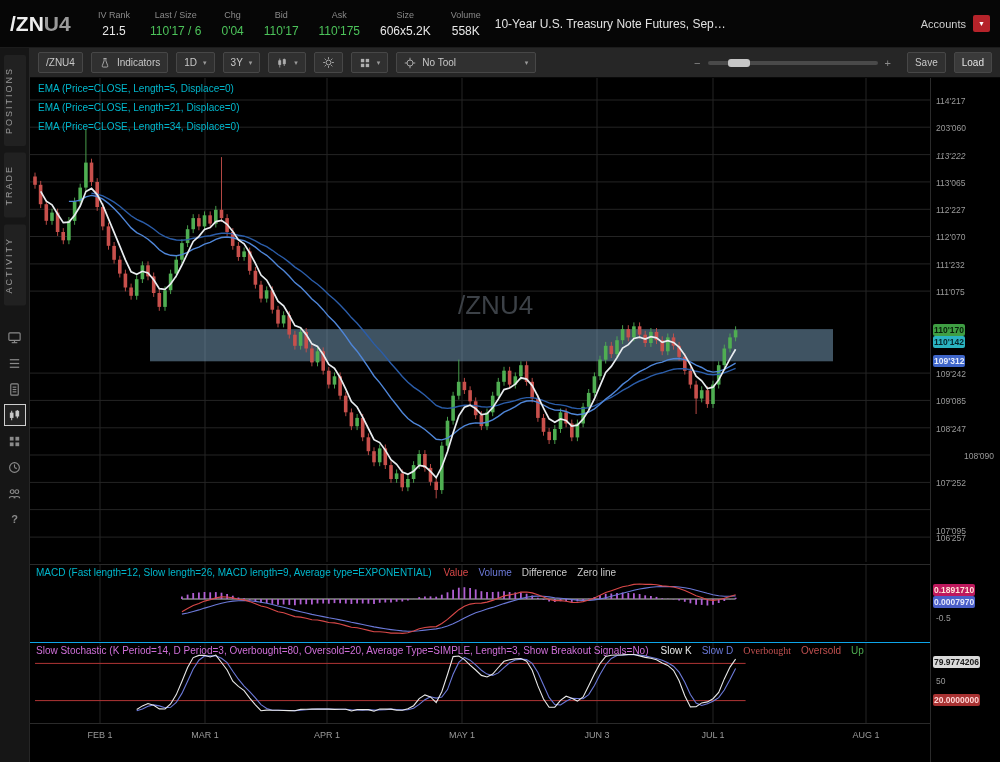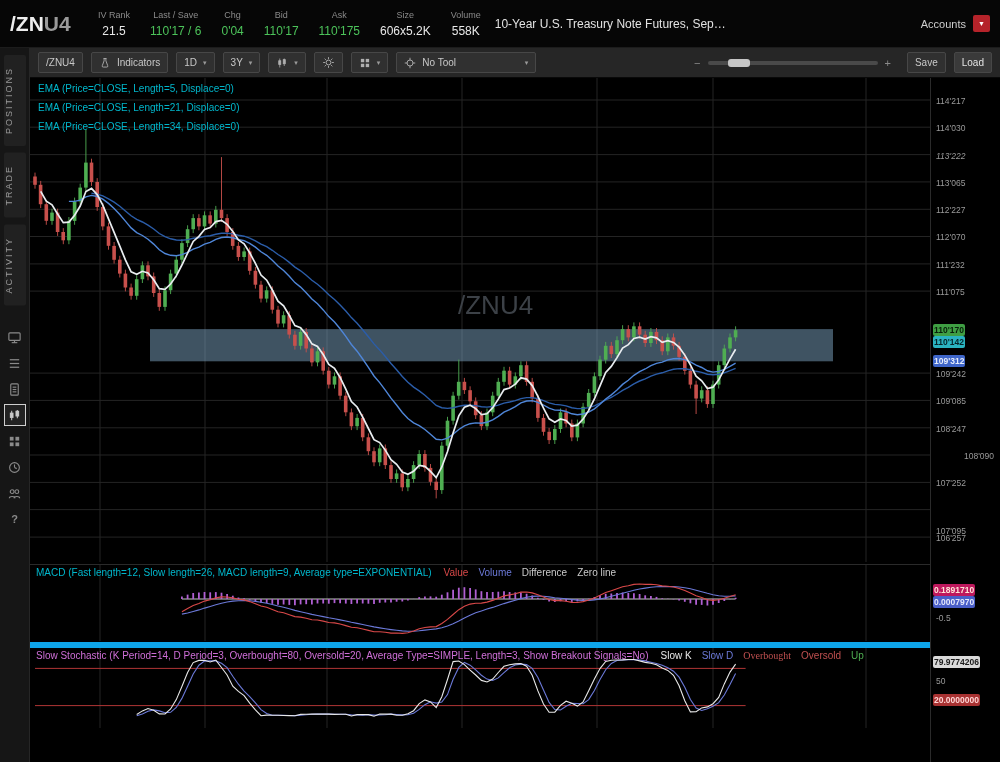--- a/index.html
+++ b/index.html
@@ -29,21 +29,21 @@
   .slider{display:flex;align-items:center;gap:7px;margin-left:auto;margin-right:8px}
   .slider .endcap{color:#8a8a8a;font-size:11px}
   .track{width:170px;height:4px;background:#4a4a4a;border-radius:2px;position:relative}
   .handle{position:absolute;left:20px;top:-2px;width:22px;height:8px;background:#c6c6c6;border-radius:3px}
   
   .chart-region{position:absolute;left:30px;top:78px;width:970px;height:684px;background:#000}
   .plots{position:absolute;left:0;top:0;width:900px;height:684px}
   .panel{position:absolute;left:0;width:900px}
   .price-panel{top:0;height:484px}
   .macd-panel{top:486px;height:76px;border-top:1px solid #2a2a2a}
-  .stoch-panel{top:564px;height:80px;border-top:6px solid #0ea5e9}
+  .stoch-panel{top:564px;height:80px;border-top:1px solid #0ea5e9}
   .panel svg{position:absolute;left:0;top:0}
   .upper-studies{position:absolute;left:8px;top:5px;display:flex;flex-direction:column;gap:8px;z-index:2}
   .study-line{font-size:10px;color:#00b7cc;white-space:nowrap;cursor:pointer}
   .watermark{position:absolute;left:428px;top:212px;font-size:26px;color:#3c4147;z-index:1}
   .panel-label{position:absolute;left:6px;top:2px;font-size:10px;display:flex;gap:12px;z-index:2;white-space:nowrap;align-items:baseline}
   .panel-label .legend{display:flex;gap:10px}
   .time-axis{position:absolute;left:0;top:645px;width:900px;height:24px;border-top:1px solid #2a2a2a}
   .time-label{position:absolute;top:6px;font-size:9px;color:#9a9a9a;transform:translateX(-50%);white-space:nowrap}
   .right-axis{position:absolute;left:900px;top:0;width:70px;height:684px;border-left:1px solid #2a2a2a}
   .ax-label{position:absolute;left:5px;font-size:8.5px;color:#9a9a9a;white-space:nowrap}
@@ -53,21 +53,21 @@
 <body>
 
 <div class="header">
   <div class="symbol-block"><span>/ZN</span><span class="suffix">U4</span></div>
   <div class="stats" id="header-stats">
       <div class="stat">
         <div class="lbl">IV Rank</div>
         <div class="val" style="color: rgb(232, 232, 232);">21.5</div>
       </div>
       <div class="stat">
-        <div class="lbl">Last / Save</div>
+        <div class="lbl">Last / Size</div>
         <div class="val" style="color: rgb(76, 195, 90);">110'17 / 6</div>
       </div>
       <div class="stat">
         <div class="lbl">Chg</div>
         <div class="val" style="color: rgb(76, 195, 90);">0'04</div>
       </div>
       <div class="stat">
         <div class="lbl">Bid</div>
         <div class="val" style="color: rgb(76, 195, 90);">110'17</div>
       </div>
@@ -660,24 +660,33 @@
           <line x1="432" x2="432" y1="0" y2="80" stroke="#242424"></line>
           <line x1="567" x2="567" y1="0" y2="80" stroke="#242424"></line>
           <line x1="683" x2="683" y1="0" y2="80" stroke="#242424"></line>
           <line x1="836" x2="836" y1="0" y2="80" stroke="#242424"></line>
           <line x1="5" x2="715.6" y1="20.4" y2="20.4" stroke="#b03535"></line>
           <line x1="5" x2="715.6" y1="57.6" y2="57.6" stroke="#b03535"></line>
           <polyline points="106.7,67.8 112.4,66.0 118.0,63.3 123.7,61.9 129.3,62.9 135.0,64.7 140.6,64.3 146.3,59.5 151.9,50.4 157.6,38.3 163.2,25.9 168.9,17.2 174.5,13.1 180.2,12.9 185.8,12.8 191.5,15.2 197.1,19.6 202.8,28.3 208.4,36.2 214.1,43.1 219.7,48.7 225.4,54.9 231.0,61.6 236.7,65.5 242.3,67.3 248.0,67.2 253.6,67.3 259.3,67.5 264.9,67.6 270.6,67.2 276.2,66.8 281.9,66.2 287.5,66.1 293.2,66.1 298.8,66.1 304.5,66.2 310.1,66.3 315.8,66.3 321.4,66.9 327.1,67.0 332.7,67.1 338.4,66.6 344.0,67.1 349.7,67.0 355.3,66.8 361.0,66.1 366.6,66.5 372.3,66.9 377.9,66.8 383.6,65.3 389.2,61.4 394.9,56.7 400.5,53.8 406.2,55.1 411.8,54.1 417.5,46.6 423.1,31.3 428.8,19.4 434.4,14.4 440.1,17.2 445.7,21.9 451.4,27.2 457.0,31.1 462.7,32.5 468.3,29.9 474.0,24.7 479.6,19.8 485.3,17.0 490.9,16.1 496.6,16.6 502.2,20.4 507.9,29.5 513.5,42.0 519.1,54.4 524.8,61.5 530.5,62.0 536.1,58.3 541.8,55.3 547.4,55.5 553.1,55.8 558.7,51.6 564.4,42.6 570.0,31.5 575.7,21.7 581.3,15.4 587.0,12.5 592.6,12.0 598.3,11.8 603.9,11.6 609.6,12.0 615.2,12.9 620.9,14.2 626.5,15.5 632.2,17.3 637.8,19.7 643.5,23.2 649.1,29.2 654.8,39.3 660.4,51.5 666.1,60.1 671.7,62.5 677.4,60.8 683.0,58.2 688.7,54.6 694.3,47.0 700.0,36.5 705.6,25.4" fill="none" stroke="#6b79d8" stroke-width="1.1"></polyline>
           <polyline points="106.7,66.5 112.4,62.9 118.0,60.5 123.7,62.2 129.3,65.9 135.0,66.0 140.6,61.0 146.3,51.6 151.9,38.5 157.6,24.6 163.2,14.6 168.9,12.4 174.5,12.3 180.2,14.0 185.8,12.1 191.5,19.5 197.1,27.0 202.8,38.2 208.4,43.4 214.1,47.6 219.7,55.2 225.4,61.8 231.0,67.7 236.7,67.1 242.3,67.2 248.0,67.3 253.6,67.5 259.3,67.6 264.9,67.7 270.6,66.4 276.2,66.2 281.9,66.0 287.5,66.1 293.2,66.1 298.8,66.1 304.5,66.4 310.1,66.3 315.8,66.3 321.4,68.0 327.1,66.6 332.7,66.6 338.4,66.6 344.0,68.2 349.7,66.1 355.3,66.1 361.0,66.1 366.6,67.3 372.3,67.3 377.9,65.8 383.6,62.7 389.2,55.6 394.9,51.9 400.5,53.9 406.2,59.6 411.8,48.7 417.5,31.5 423.1,13.6 428.8,13.0 434.4,16.6 440.1,22.1 445.7,27.0 451.4,32.4 457.0,34.0 462.7,31.1 468.3,24.5 474.0,18.3 479.6,16.7 485.3,15.9 490.9,15.6 496.6,18.3 502.2,27.2 507.9,42.9 513.5,56.0 519.1,64.3 524.8,64.2 530.5,57.4 536.1,53.2 541.8,55.3 547.4,58.1 553.1,53.9 558.7,42.8 564.4,31.0 570.0,20.6 575.7,13.4 581.3,12.2 587.0,12.0 592.6,11.9 598.3,11.5 603.9,11.5 609.6,12.9 615.2,14.4 620.9,15.3 626.5,16.7 632.2,19.9 637.8,22.4 643.5,27.3 649.1,37.8 654.8,52.8 660.4,63.9 666.1,63.7 671.7,59.9 677.4,58.9 683.0,55.7 688.7,49.4 694.3,35.9 700.0,24.1 705.6,16.1" fill="none" stroke="#e8e8e8" stroke-width="1.1"></polyline>
         </svg>
     </div>
+    <div class="time-axis" id="time-axis">
+        <div class="time-label" style="left: 70px;">FEB 1</div>
+        <div class="time-label" style="left: 175px;">MAR 1</div>
+        <div class="time-label" style="left: 297px;">APR 1</div>
+        <div class="time-label" style="left: 432px;">MAY 1</div>
+        <div class="time-label" style="left: 567px;">JUN 3</div>
+        <div class="time-label" style="left: 683px;">JUL 1</div>
+        <div class="time-label" style="left: 836px;">AUG 1</div>
+      </div>
   </div>
   <div class="right-axis" id="right-axis">
       <div class="ax-label" style="top: 18px; text-align: right;">114'217</div>
-      <div class="ax-label" style="top: 45px;">114'030</div>
+      <div class="ax-label" style="top: 45px;">203'060</div>
       <div class="ax-label" style="top: 73px; font-style: italic;">113'222</div>
       <div class="ax-label" style="top: 100px;">113'065</div>
       <div class="ax-label" style="top: 127px;">112'227</div>
       <div class="ax-label" style="top: 154px;">112'070</div>
       <div class="ax-label" style="top: 182px;">111'232</div>
       <div class="ax-label" style="top: 209px;">111'075</div>
       <div class="ax-label" style="top: 291px;">109'242</div>
       <div class="ax-label" style="top: 318px;">109'085</div>
       <div class="ax-label" style="top: 346px;">108'247</div>
       <div class="ax-label" style="top: 373px; margin-left: 28px;">108'090</div>

